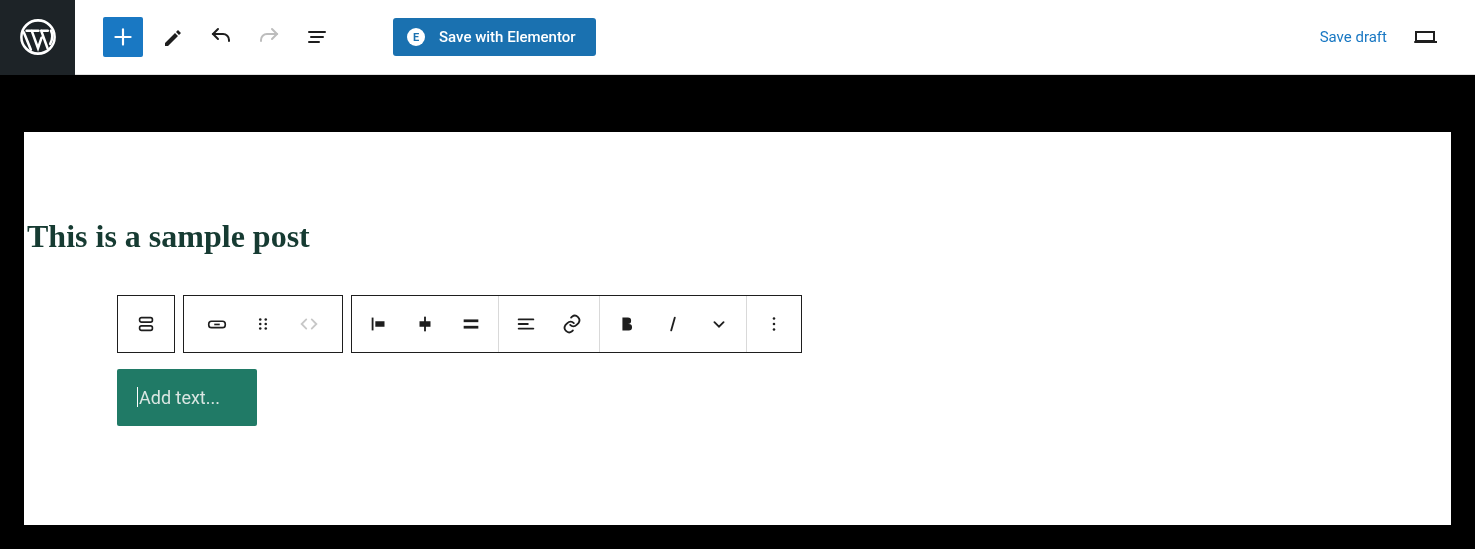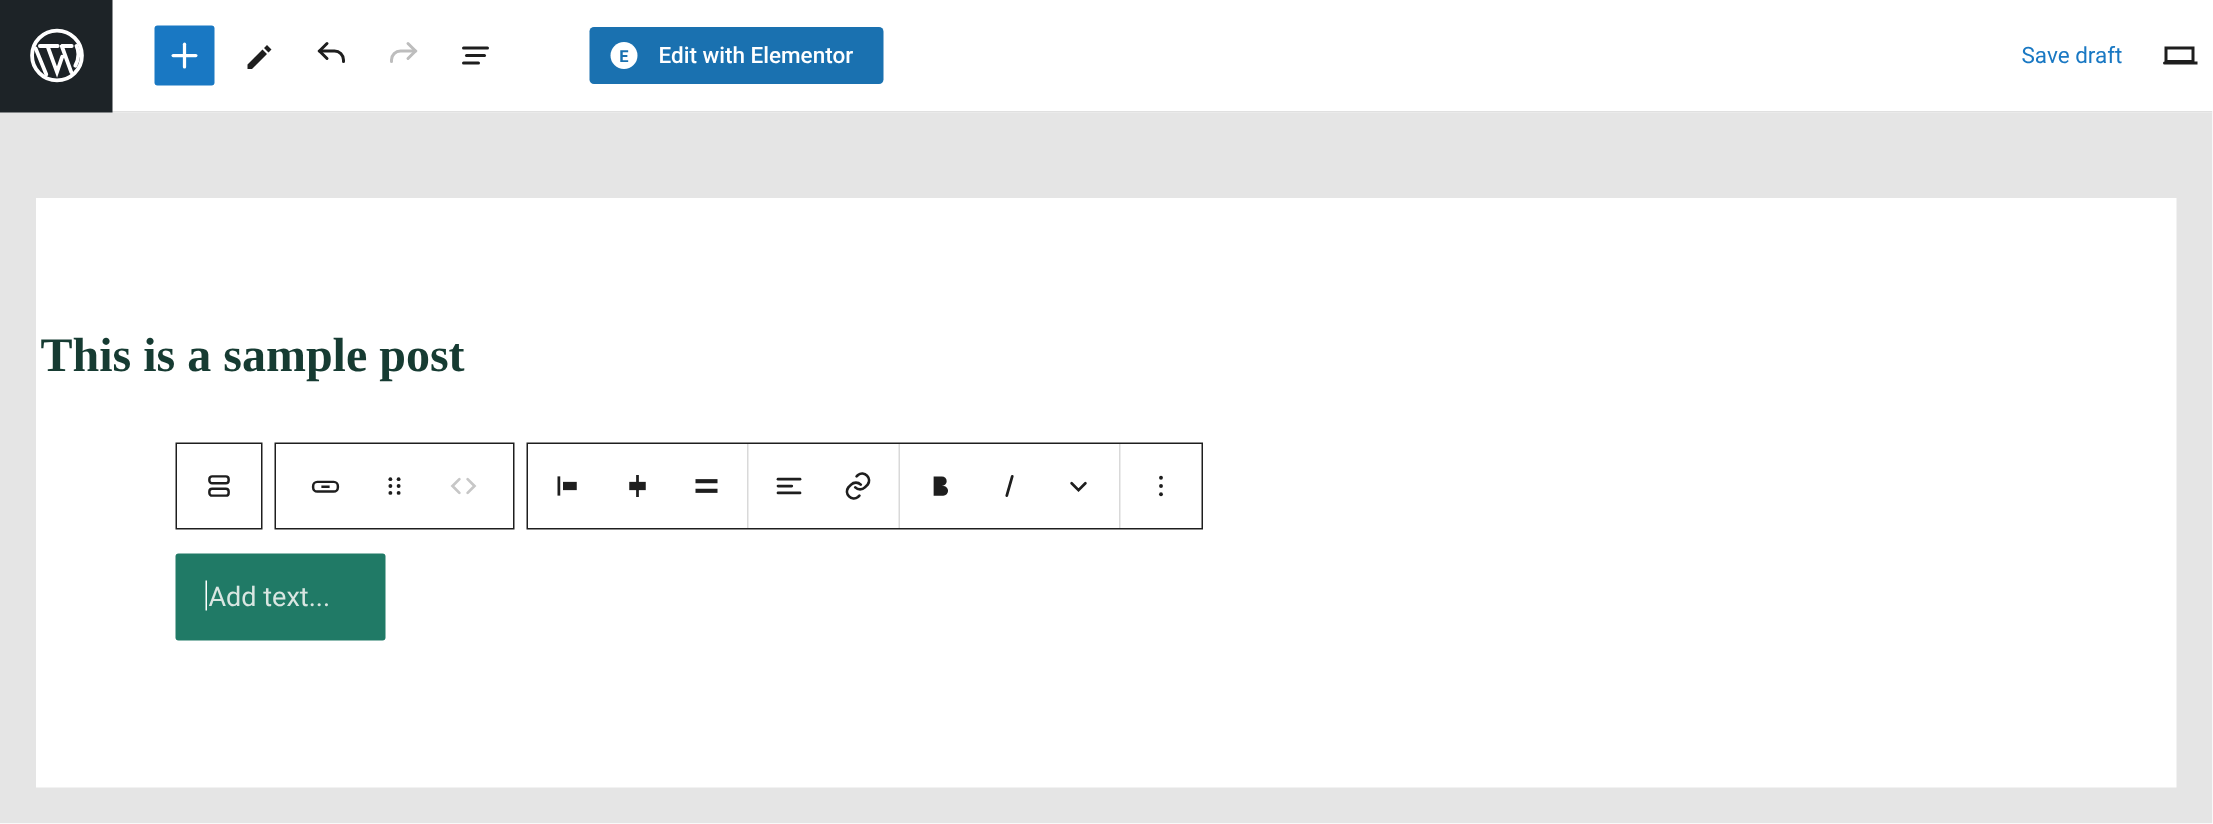--- a/index.html
+++ b/index.html
@@ -84,28 +84,29 @@
     color: #1a71b0;
     font-size: 11px;
     font-weight: 700;
     line-height: 1;
   }
   .tb-right {
     margin-left: auto;
     display: flex;
     align-items: center;
     gap: 16px;
+    padding-right: 28px;
   }
   .save-draft {
     color: #1978c3;
     font-size: 15px;
     cursor: pointer;
   }
   .editor-area {
-    background: #e5e5e5;
+    background: #000000;
     padding: 57px 24px 24px 24px;
     height: calc(100% - 75px);
   }
   .canvas {
     background: #fff;
     padding: 86px 0 80px 0;
     min-height: 100%;
     position: relative;
   }
   .post-title {
@@ -219,21 +220,21 @@
       <svg viewBox="0 0 24 24" fill="none" stroke="currentColor" stroke-width="2" stroke-linecap="round">
         <line x1="4" y1="7" x2="20" y2="7"></line>
           <line x1="6" y1="12" x2="18" y2="12"></line>
           <line x1="4" y1="17" x2="14" y2="17"></line>
       </svg>
     </div>
     <div class="elementor-btn">
       <span class="elementor-icon">
         <span>E</span>
       </span>
-      <span>Edit with Elementor</span>
+      <span>Save with Elementor</span>
     </div>
   </div>
   <div class="tb-right">
     <span class="save-draft">Save draft</span>
     <div class="icon-btn">
       <svg viewBox="0 0 24 24" fill="none" stroke="currentColor" stroke-width="2">
         <path d="M3 16V7h18v9H3zm-1 1h22" stroke-linecap="round"></path>
       </svg>
     </div>
   </div>

